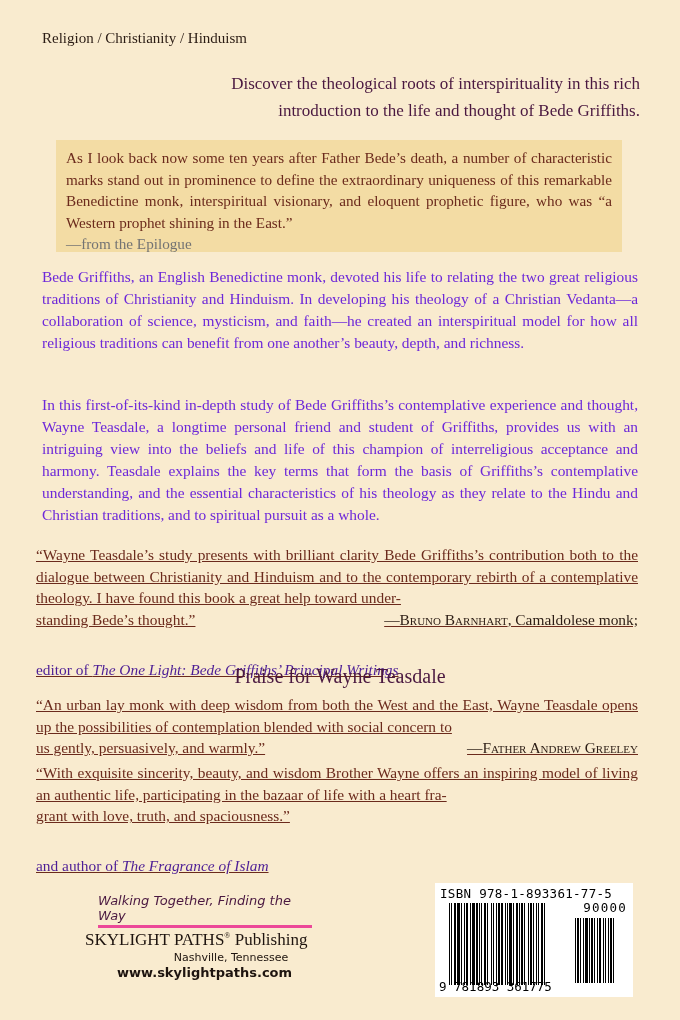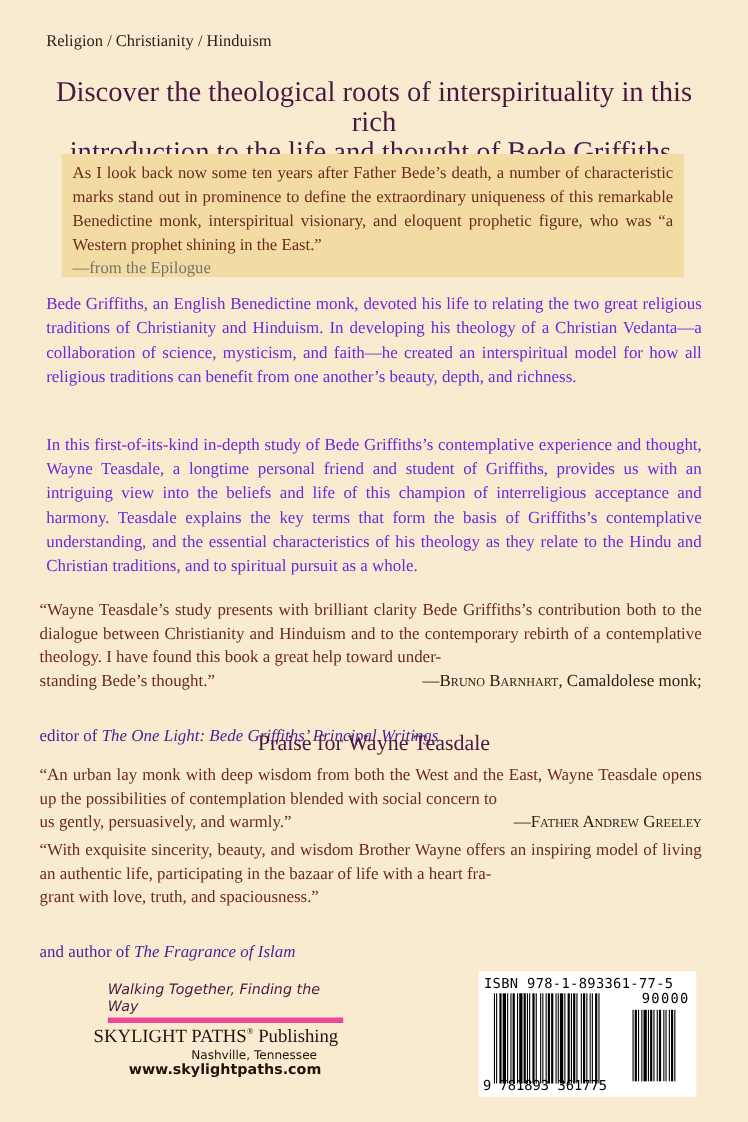--- a/index.html
+++ b/index.html
@@ -6,55 +6,55 @@
     body {
       width: 680px; height: 1020px; overflow: hidden;
       background: #f9ebcf;
       font-family: "Liberation Serif", "DejaVu Serif", serif;
       color: #2a1a12;
       position: relative;
     }
     .abs { position: absolute; }
     .category { left: 42px; top: 30px; font-size: 15px; color: #2b1c14; }
     .headline {
-      left: 40px; width: 600px; top: 70px; text-align: center;
-      font-size: 26px; line-height: 27px; color: #4a1840;
+      left: 40px; width: 600px; top: 70px; text-align: right;
+      font-size: 17px; line-height: 27px; color: #4a1840;
     }
     .epilogue-box {
       left: 56px; top: 140px; width: 566px; height: 112px;
       background: #f3dca4; box-sizing: border-box; padding: 7px 10px 0 10px;
       color: #6b2a1c; font-size: 15.2px; line-height: 21.5px; text-align: justify;
     }
     .epilogue-box .attr { text-align: left; color: #737373; }
     .body-par {
       left: 42px; width: 596px; font-size: 15.4px; line-height: 22px;
       text-align: justify; color: #6d28d9;
     }
     .p1 { top: 266px; }
     .p2 { top: 394px; }
     .quote {
       left: 36px; width: 602px; font-size: 15.4px; line-height: 21.7px;
-      text-align: justify; color: #6b2a1c;
+      text-align: justify; color: #6b2a1c; text-decoration: underline;
     }
     .quote .attr-line { color: #2b1c14; }
     .q1 { top: 544px; }
     .q2 { top: 694px; }
     .q3 { top: 762px; }
     .sc { font-variant: small-caps; }
     .it { font-style: italic; }
     .row { display: flex; justify-content: space-between; }
     .right { text-align: left; color: #4c1d95; margin-top: 28px; }
     .praise-title {
       left: 40px; width: 600px; top: 665px; text-align: center;
       font-size: 20px; color: #4a1840;
     }
     .publisher { left: 96px; top: 893px; width: 240px; font-family: "DejaVu Sans", sans-serif; }
     .tagline {
       font-style: italic; font-size: 13px; color: #4a1840;
-      border-bottom: 5px solid #ec4899; padding-bottom: 2px; margin-left: 2px; width: 214px;
+      border-bottom: 3px solid #ec4899; padding-bottom: 2px; margin-left: 2px; width: 214px;
       font-family: "DejaVu Sans", sans-serif;
     }
     .pubname { font-family: "Liberation Serif", serif; font-size: 17px; color: #1e140f; margin-top: 2px; margin-left: -11px; }
     .pubname sup { font-size: 8px; }
     .city { font-size: 11px; color: #1e140f; text-align: center; margin-left: 30px; margin-top: 1px; }
     .website { left: 117px; top: 965px; font-family: "DejaVu Sans", sans-serif; font-size: 13px; font-weight: bold; color: #1e140f; }
     .barcode-box {
       left: 435px; top: 883px; width: 198px; height: 114px; background: #ffffff;
       font-family: "DejaVu Sans Mono", monospace; color: #000;
     }

